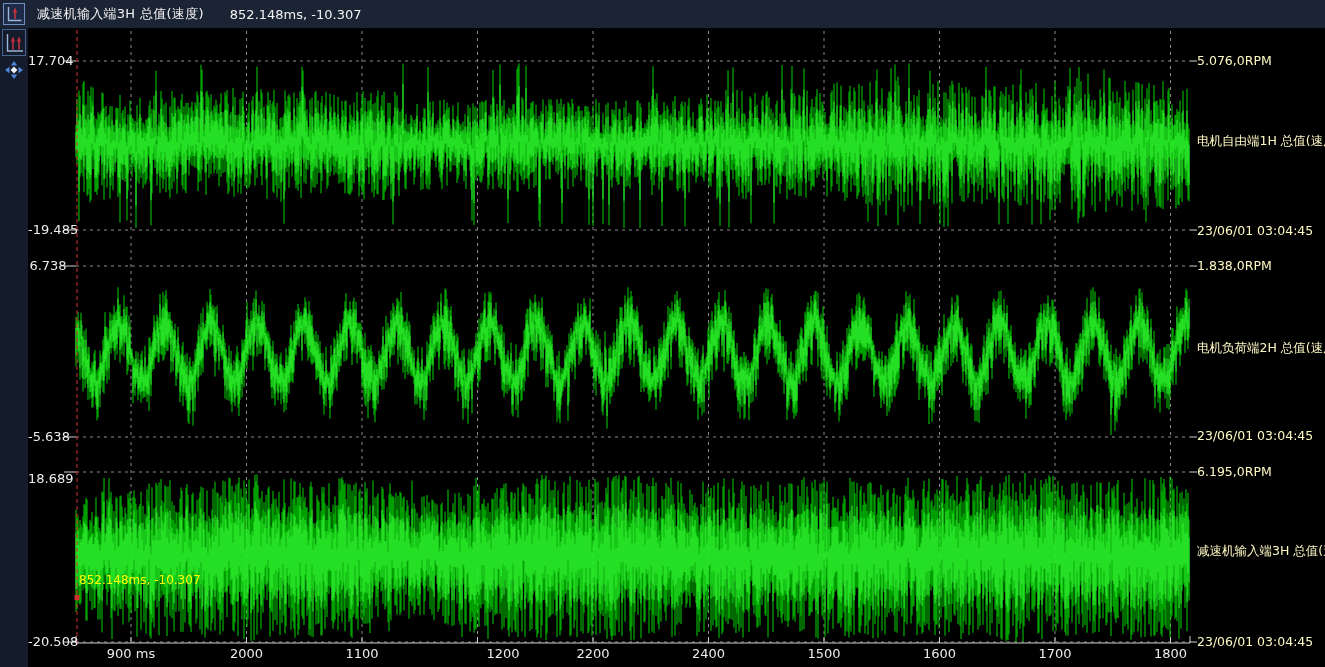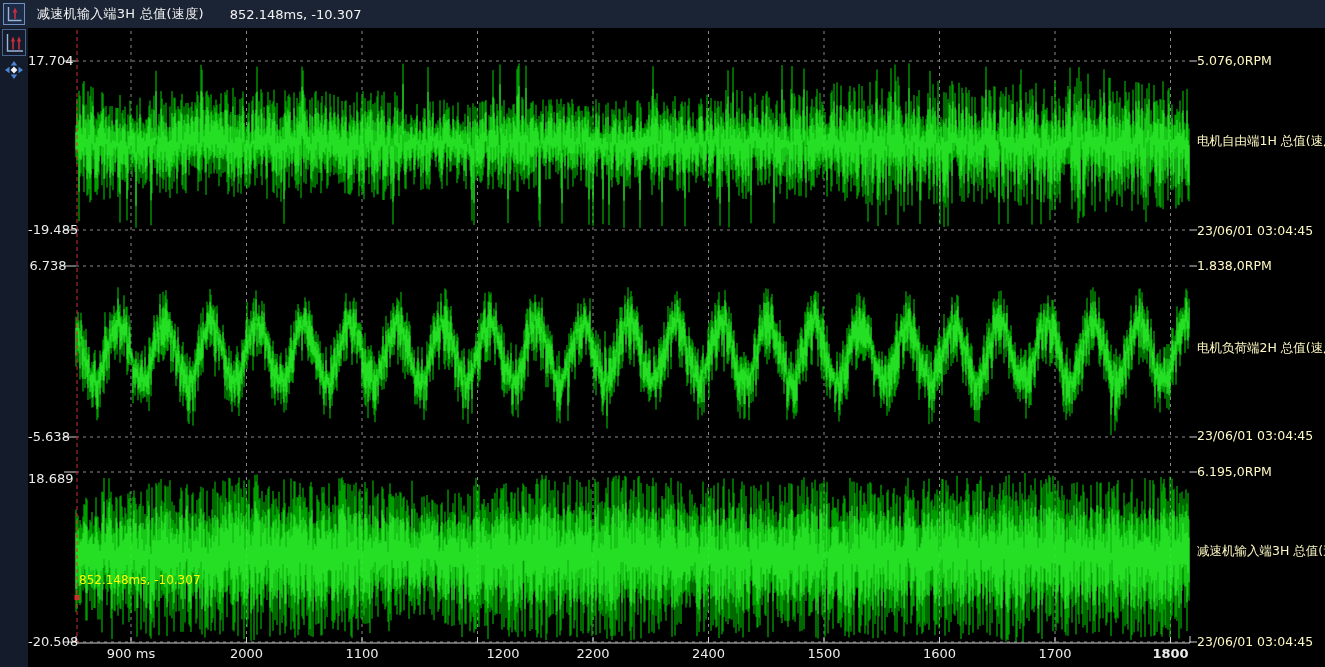--- a/index.html
+++ b/index.html
@@ -153,15 +153,15 @@
   <div id="xticks">
       <div class="lbl xlbl" style="left: 61px;">900 ms</div>
       <div class="lbl xlbl" style="left: 176.5px;">2000</div>
       <div class="lbl xlbl" style="left: 292px;">1100</div>
       <div class="lbl xlbl" style="left: 407.5px; text-align: right;">1200</div>
       <div class="lbl xlbl" style="left: 523px;">2200</div>
       <div class="lbl xlbl" style="left: 638.5px;">2400</div>
       <div class="lbl xlbl" style="left: 754px;">1500</div>
       <div class="lbl xlbl" style="left: 869.5px;">1600</div>
       <div class="lbl xlbl" style="left: 985px;">1700</div>
-      <div class="lbl xlbl" style="left: 1100.5px; font-weight: bold;">1800</div>
+      <div class="lbl xlbl" style="left: 1100.5px;">1800</div>
     </div>
 </div>
 
 </body></html>

